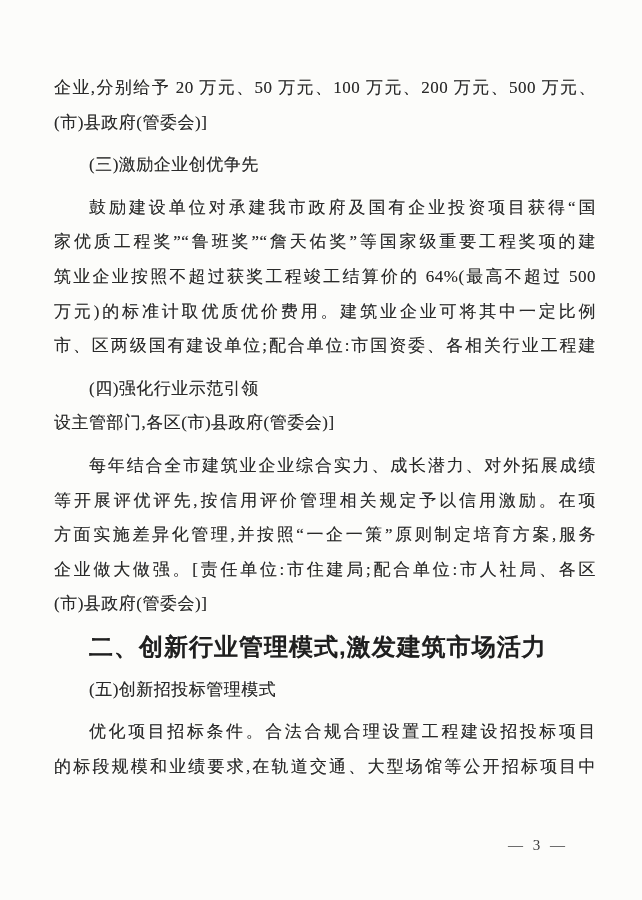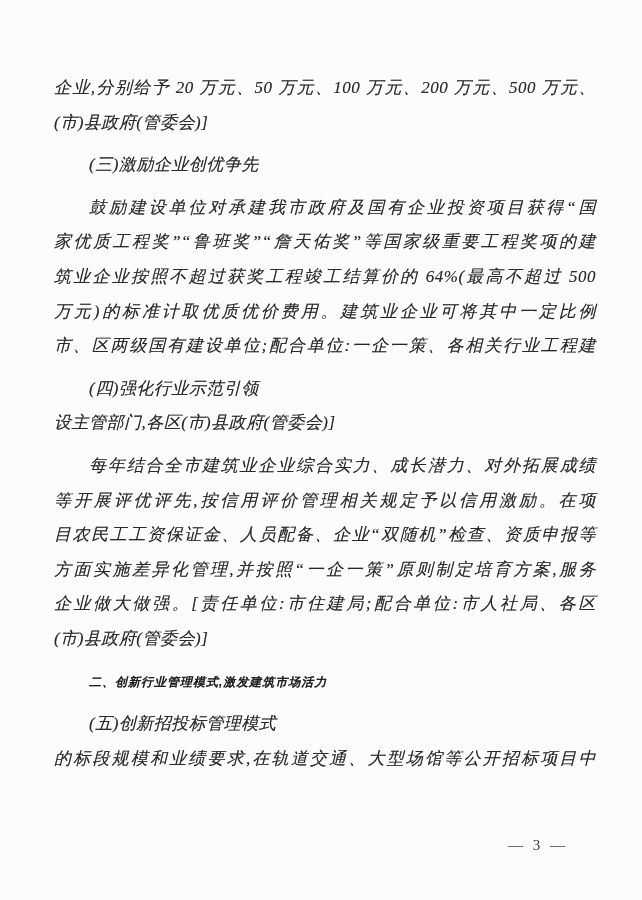--- a/index.html
+++ b/index.html
@@ -23,34 +23,33 @@
     right: 46px;
     top: 71px;
   }
   .line {
     font-size: 17px;
     line-height: 34.6px;
     letter-spacing: 0.5px;
     text-align: justify;
     white-space: nowrap;
     text-shadow: 0 0 0.5px rgba(40,40,40,0.45);
-    font-style: italic;
   }
   .line.fill {
     white-space: normal;
     text-align-last: justify;
   }
   .line.indent {
     padding-left: 35px;
     margin-top: 8px;
   }
   .line.heading {
     font-family: "Liberation Sans", "DejaVu Sans", sans-serif;
     font-weight: bold;
-    font-size: 12px;
+    font-size: 24px;
     letter-spacing: 1px;
     color: #1f1f1f;
   }
   .page-number {
     position: absolute;
     top: 837px;
     right: 74px;
     font-size: 15px;
     letter-spacing: 3px;
     color: #3a3a3a;
@@ -62,27 +61,27 @@
 
 <div class="page">
   <div class="text-block">
       <div class="line fill">企业,分别给予 20 万元、50 万元、100 万元、200 万元、500 万元、</div>
       <div class="line">(市)县政府(管委会)]</div>
       <div class="line indent">(三)激励企业创优争先</div>
       <div class="line indent fill">鼓励建设单位对承建我市政府及国有企业投资项目获得“国</div>
       <div class="line fill">家优质工程奖”“鲁班奖”“詹天佑奖”等国家级重要工程奖项的建</div>
       <div class="line fill">筑业企业按照不超过获奖工程竣工结算价的 64%(最高不超过 500</div>
       <div class="line fill">万元)的标准计取优质优价费用。建筑业企业可将其中一定比例</div>
-      <div class="line fill">市、区两级国有建设单位;配合单位:一企一策、各相关行业工程建</div>
+      <div class="line fill">市、区两级国有建设单位;配合单位:市国资委、各相关行业工程建</div>
       <div class="line indent">(四)强化行业示范引领</div>
       <div class="line">设主管部门,各区(市)县政府(管委会)]</div>
       <div class="line indent fill">每年结合全市建筑业企业综合实力、成长潜力、对外拓展成绩</div>
       <div class="line fill">等开展评优评先,按信用评价管理相关规定予以信用激励。在项</div>
-      <div class="line fill">目农民工工资保证金、人员配备、企业“双随机”检查、资质申报等</div>
       <div class="line fill">方面实施差异化管理,并按照“一企一策”原则制定培育方案,服务</div>
       <div class="line fill">企业做大做强。[责任单位:市住建局;配合单位:市人社局、各区</div>
       <div class="line">(市)县政府(管委会)]</div>
       <div class="line indent heading">二、创新行业管理模式,激发建筑市场活力</div>
       <div class="line indent">(五)创新招投标管理模式</div>
+      <div class="line indent fill">优化项目招标条件。合法合规合理设置工程建设招投标项目</div>
       <div class="line fill">的标段规模和业绩要求,在轨道交通、大型场馆等公开招标项目中</div>
     </div>
   <div class="page-number">— 3 —</div>
 </div>
 
 </body></html>

